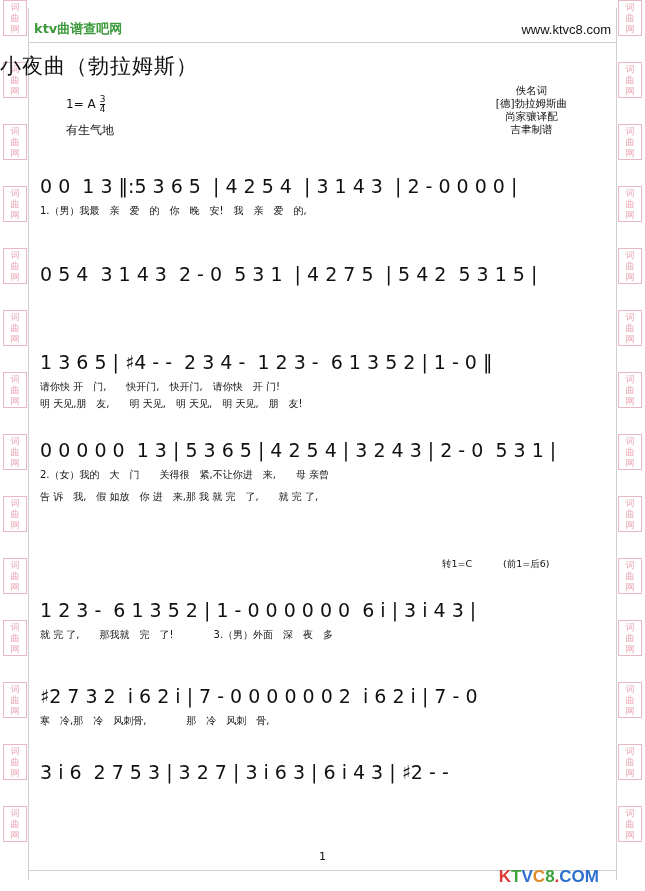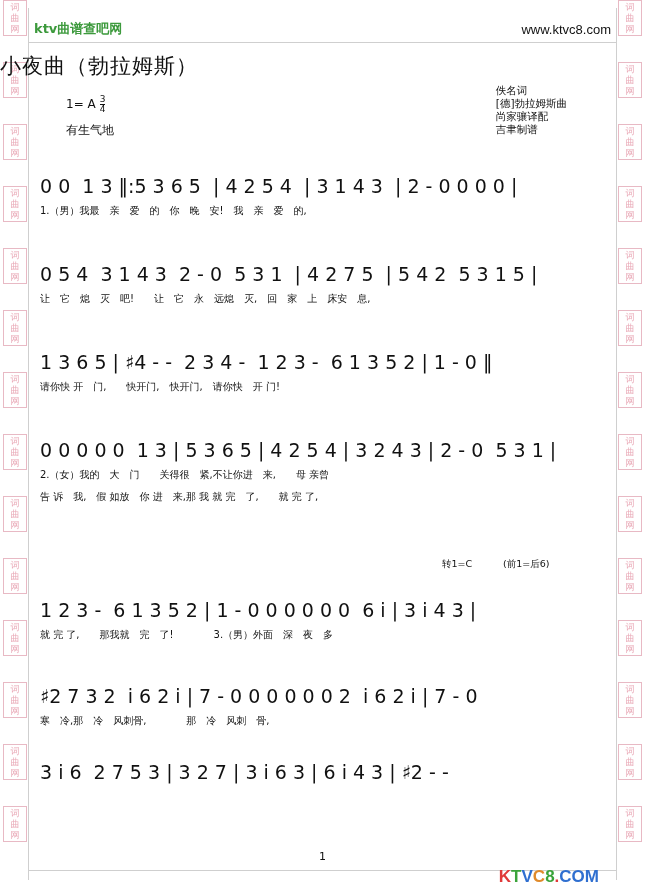--- a/index.html
+++ b/index.html
@@ -40,21 +40,21 @@
   .site{color:#111;font-size:13px;font-family:"Liberation Sans",sans-serif;}
   .hr-top{
     position:absolute;left:28px;right:28px;top:42px;height:1px;background:#cfcfcf;
   }
   .title{
     position:absolute;top:52px;left:0;right:0;text-align:left;
     font-size:21px;color:#111;letter-spacing:1px;
     font-family:"DejaVu Sans",sans-serif;
   }
   .credits{
-    position:absolute;right:78px;top:84px;text-align:left;
+    position:absolute;right:78px;top:84px;text-align:center;
     font-size:10.5px;color:#111;line-height:13px;
   }
   .keyblock{
     position:absolute;left:66px;top:96px;font-size:12px;color:#111;line-height:16px;
   }
   .keyline{display:flex;align-items:flex-start;}
   .frac{display:inline-block;text-align:center;font-size:9px;line-height:9px;margin-left:4px;position:relative;top:-1px;}
   .frac .num{display:block;}
   .frac .den{display:block;border-top:1px solid #111;}
   .tempo{margin-top:7px;font-size:12px;}
@@ -270,26 +270,26 @@
   <div class="tempo">有生气地</div>
 </div>
 
 <div class="system" style="top:148px;">
   <div class="notes">0 0  1 3 ‖:5 3 6 5  | 4 2 5 4  | 3 1 4 3  | 2 - 0 0 0 0 |</div>
   <div class="lyr">1.（男）我最　亲　爱　的　你　晚　安!　我　亲　爱　的,</div>
 </div>
 
 <div class="system" style="top:236px;">
   <div class="notes">0 5 4  3 1 4 3  2 - 0  5 3 1  | 4 2 7 5  | 5 4 2  5 3 1 5 |</div>
-  <div class="lyr">让　它　熄　灭　吧!　　让　它　永　远熄　灭,　回　家　上　床安　息,</div>
 </div>
 
 <div class="system" style="top:324px;">
   <div class="notes">1 3 6 5 | ♯4 - -  2 3 4 -  1 2 3 -  6 1 3 5 2 | 1 - 0 ‖</div>
   <div class="lyr">请你快 开　门,　　快开门,　快开门,　请你快　开 门!</div>
+  <div class="lyr">明 天见,朋　友,　　明 天见,　明 天见,　明 天见,　朋　友!</div>
 </div>
 
 <div class="system" style="top:412px;">
   <div class="notes">0 0 0 0 0  1 3 | 5 3 6 5 | 4 2 5 4 | 3 2 4 3 | 2 - 0  5 3 1 |</div>
   <div class="lyr">2.（女）我的　大　门　　关得很　紧,不让你进　来,　　母 亲曾</div>
 </div>
 
 <div class="system" style="top:487px;">
   <div class="lyr">告 诉　我,　假 如放　你 进　来,那 我 就 完　了,　　就 完 了,</div>
 </div>

